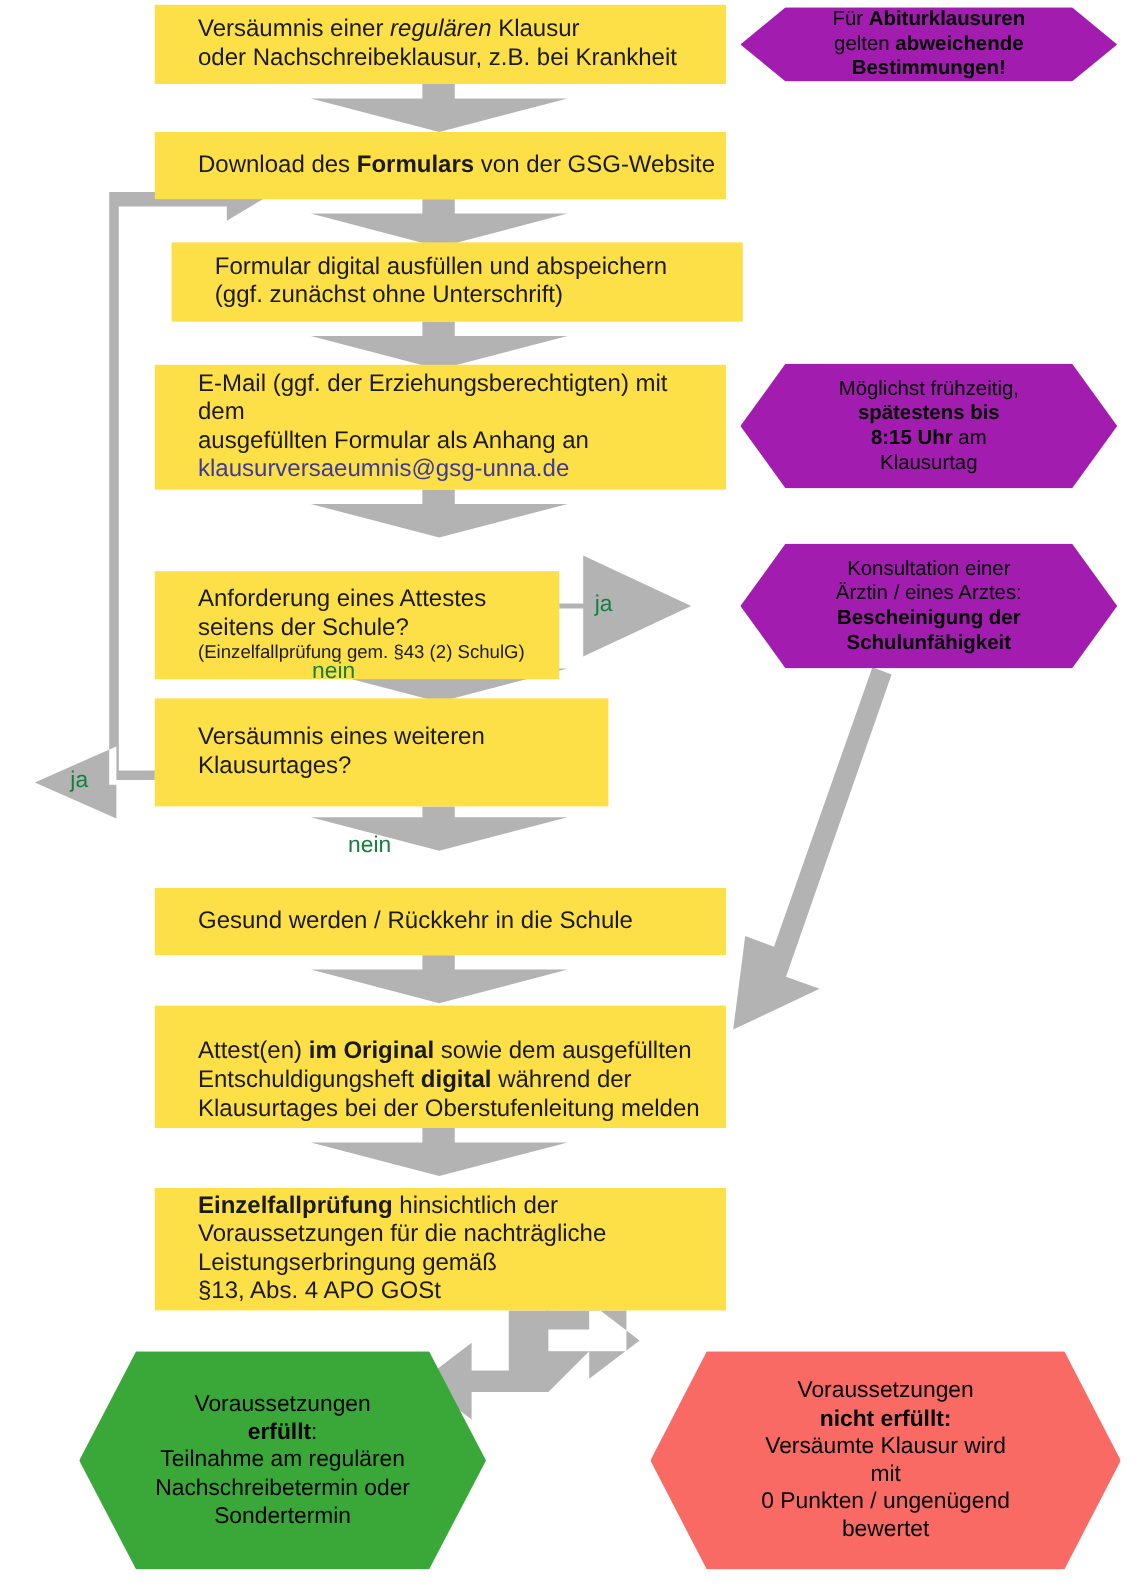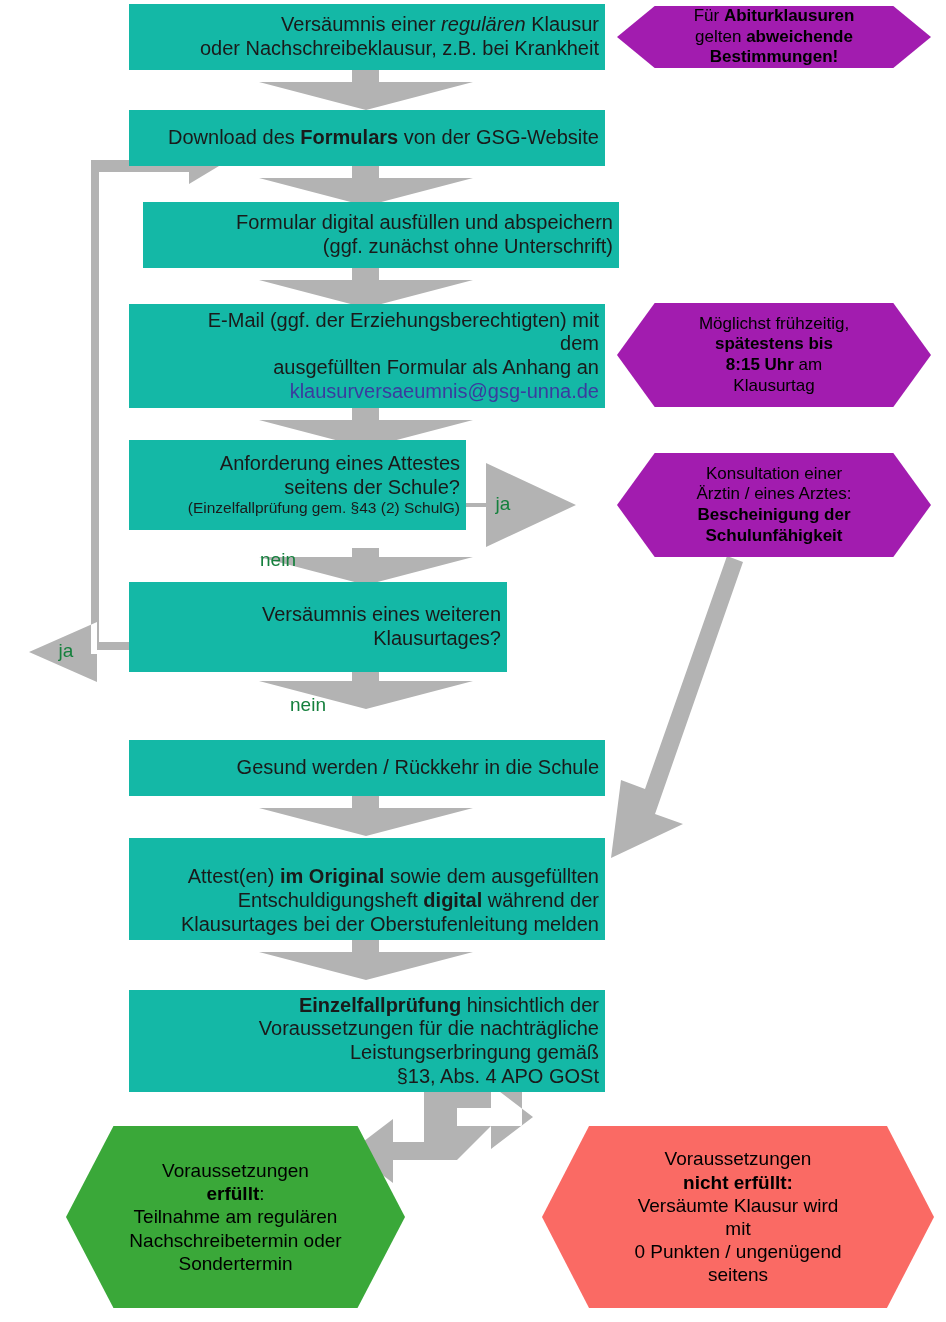--- a/index.html
+++ b/index.html
@@ -1,19 +1,19 @@
 <!DOCTYPE html>
 <html><head>
 <meta charset="utf-8">
 <style>
   html,body{margin:0;padding:0;background:#ffffff;}
   body{font-family:"Liberation Sans","DejaVu Sans",sans-serif;}
   #canvas{position:relative;width:946px;height:1322px;background:#fff;overflow:hidden;}
-  .box{position:absolute;background:#14b8a6;color:#1a1a1a;display:flex;align-items:center;
-       justify-content:center;text-align:right;line-height:1.18;box-sizing:border-box;padding-left:30px;}
+  .box{position:absolute;background:#fde047;color:#1a1a1a;display:flex;align-items:center;
+       justify-content:center;text-align:left;line-height:1.18;box-sizing:border-box;padding-left:30px;}
   .box .txt{width:100%;padding:0 6px;}
   .fs20{font-size:20px;}
   .fs19{font-size:19px;}
   .fs16{font-size:15.5px;}
   .fs17{font-size:17px;}
   b{font-weight:bold;}
   i{font-style:italic;}
   .mail{color:#3b3b9e;}
   .hex{position:absolute;display:flex;align-items:center;justify-content:center;text-align:center;
        line-height:1.22;box-sizing:border-box;}
@@ -82,21 +82,21 @@
   </div>
 
   <div class="box fs20" style="left:129px;top:304px;width:476px;height:104px;">
     <div class="txt">
       <span>E-Mail (ggf. der Erziehungsberechtigten) mit dem</span><br>
       <span>ausgefüllten Formular als Anhang an</span><br>
       <span class="mail">klausurversaeumnis@gsg-unna.de</span>
     </div>
   </div>
 
-  <div class="box" style="left:129px;top:440px;width:337px;height:90px;">
+  <div class="box" style="left:129px;top:476px;width:337px;height:90px;">
     <div class="txt">
       <span class="fs20">Anforderung eines Attestes</span><br>
       <span class="fs20">seitens der Schule?</span><br>
       <span class="fs16">(Einzelfallprüfung gem. §43 (2) SchulG)</span>
     </div>
   </div>
 
   <div class="box fs20" style="left:129px;top:740px;width:476px;height:56px;">
     <div class="txt">Gesund werden / Rückkehr in die Schule</div>
   </div>
@@ -162,21 +162,21 @@
     </div>
   </div>
 
   <div class="hex red hexshape fs19" style="left:542px;top:1126px;width:392px;height:182px;">
     <div class="txt">
       <span>Voraussetzungen</span><br>
       <span><b>nicht erfüllt:</b></span><br>
       <span>Versäumte Klausur wird</span><br>
       <span>mit</span><br>
       <span>0 Punkten / ungenügend</span><br>
-      <span>seitens</span>
+      <span>bewertet</span>
     </div>
   </div>
 
   <div class="lbl" style="left:483px;top:493px;width:40px;">ja</div>
   <div class="lbl" style="left:248px;top:549px;width:60px;">nein</div>
   <div class="lbl" style="left:46px;top:640px;width:40px;">ja</div>
   <div class="lbl" style="left:278px;top:694px;width:60px;">nein</div>
 
 </div>
 

